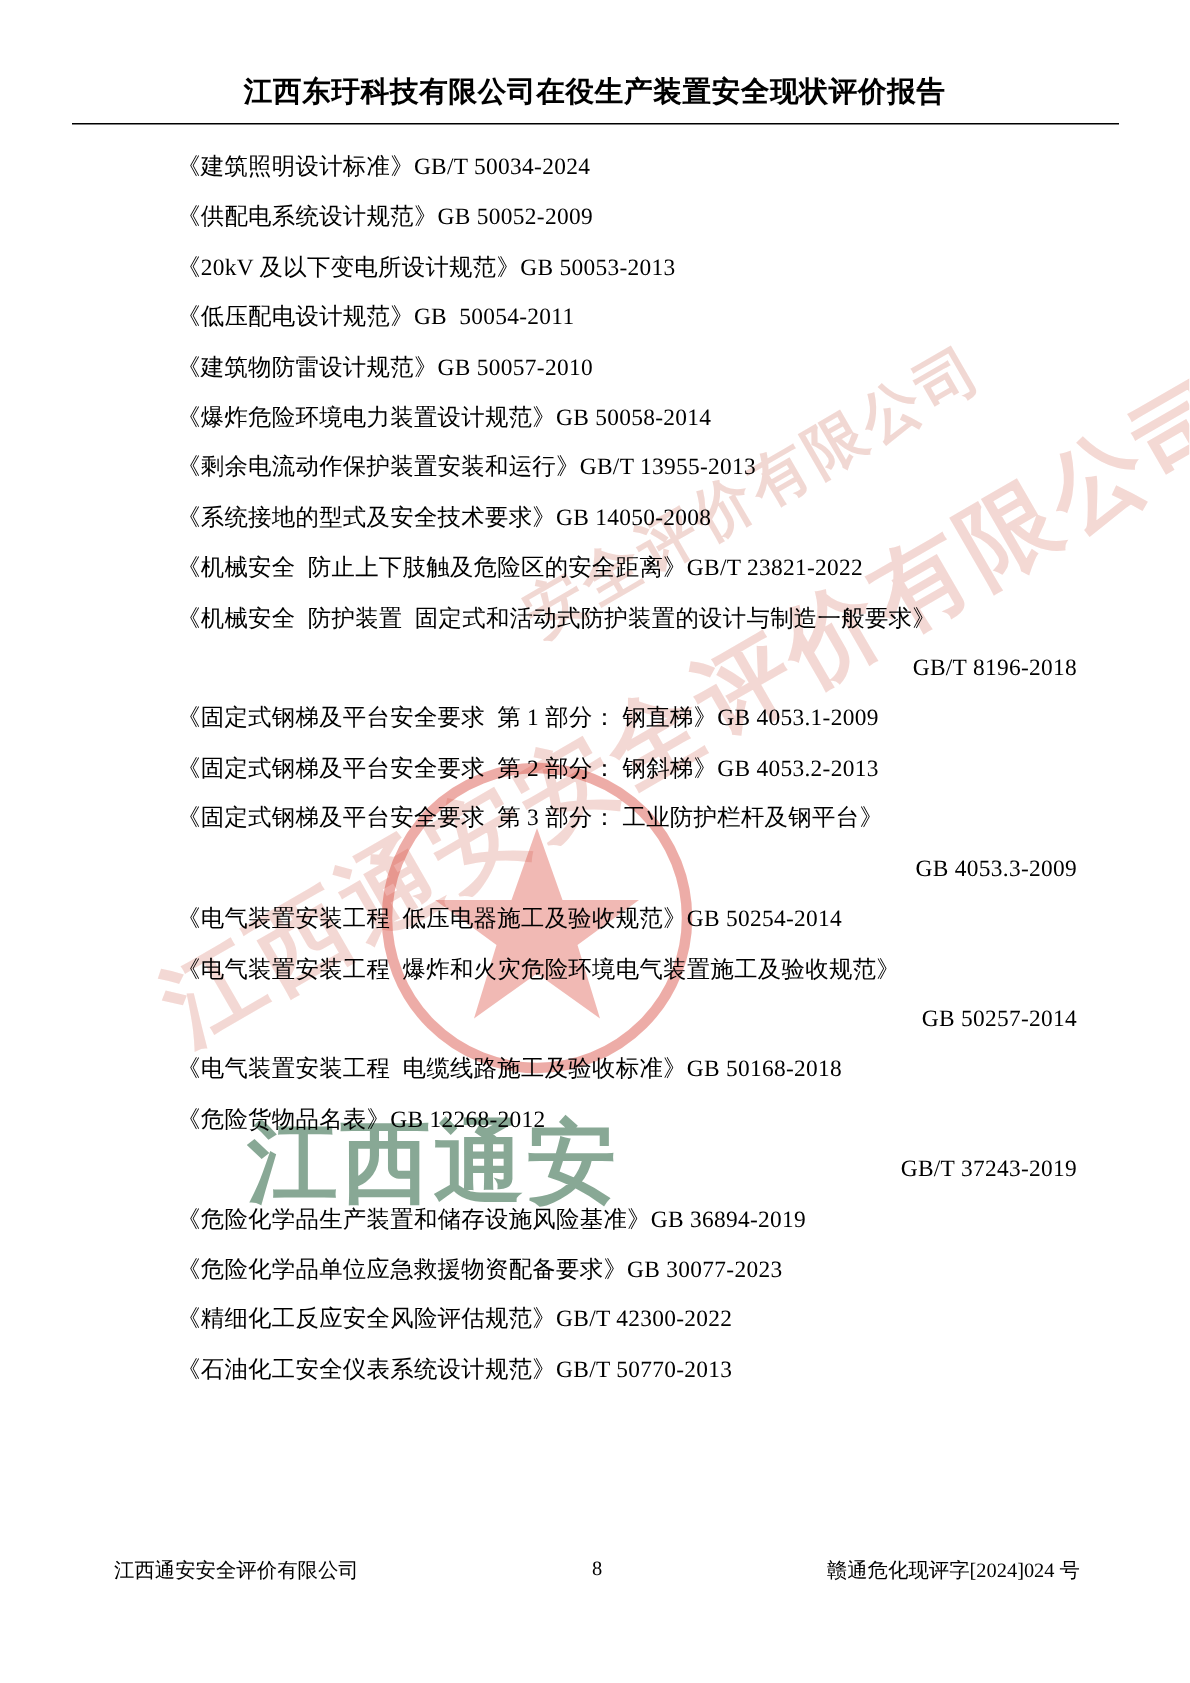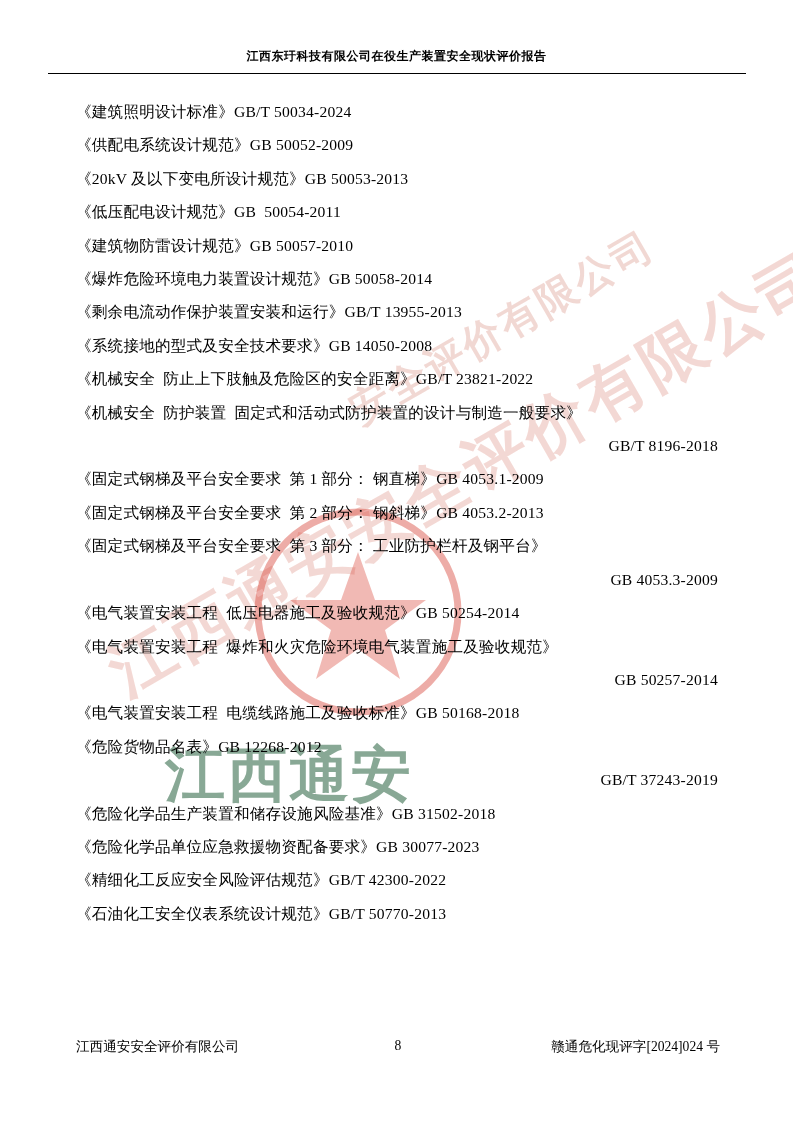--- a/index.html
+++ b/index.html
@@ -73,21 +73,21 @@
   
   .header {
     position: absolute;
     left: 0;
     right: 0;
     top: 48px;
     text-align: center;
     z-index: 2;
   }
   .header-title {
-    font-size: 12px;
+    font-size: 19px;
     font-weight: bold;
     font-family: "Liberation Serif", "DejaVu Serif", serif;
     letter-spacing: 0.5px;
   }
   .header-rule {
     margin: 8px auto 0;
     width: 698px;
     border-bottom: 1px solid #000;
   }
 
@@ -97,20 +97,21 @@
     left: 76px;
     top: 95px;
     width: 644px;
     z-index: 2;
   }
   .line {
     font-size: 15.6px;
     line-height: 33.4px;
     letter-spacing: 0.2px;
     white-space: pre;
+    margin-left: 42px;
   }
   .line.cont {
     text-align: right;
     padding-right: 2px;
   }
 
   
   .footer {
     position: absolute;
     left: 76px;
@@ -166,21 +167,21 @@
       <div class="line">《固定式钢梯及平台安全要求  第 1 部分： 钢直梯》GB 4053.1-2009</div>
       <div class="line">《固定式钢梯及平台安全要求  第 2 部分： 钢斜梯》GB 4053.2-2013</div>
       <div class="line">《固定式钢梯及平台安全要求  第 3 部分： 工业防护栏杆及钢平台》</div>
       <div class="line cont">GB 4053.3-2009</div>
       <div class="line">《电气装置安装工程  低压电器施工及验收规范》GB 50254-2014</div>
       <div class="line">《电气装置安装工程  爆炸和火灾危险环境电气装置施工及验收规范》</div>
       <div class="line cont">GB 50257-2014</div>
       <div class="line">《电气装置安装工程  电缆线路施工及验收标准》GB 50168-2018</div>
       <div class="line">《危险货物品名表》GB 12268-2012</div>
       <div class="line cont">GB/T 37243-2019</div>
-      <div class="line">《危险化学品生产装置和储存设施风险基准》GB 31502-2018</div>
+      <div class="line">《危险化学品生产装置和储存设施风险基准》GB 36894-2019</div>
       <div class="line">《危险化学品单位应急救援物资配备要求》GB 30077-2023</div>
       <div class="line">《精细化工反应安全风险评估规范》GB/T 42300-2022</div>
       <div class="line">《石油化工安全仪表系统设计规范》GB/T 50770-2013</div>
     </div>
 
   <div class="footer">
     <span>江西通安安全评价有限公司</span>
     <span>赣通危化现评字[2024]024 号</span>
     <div class="footer-center">8</div>
   </div>

